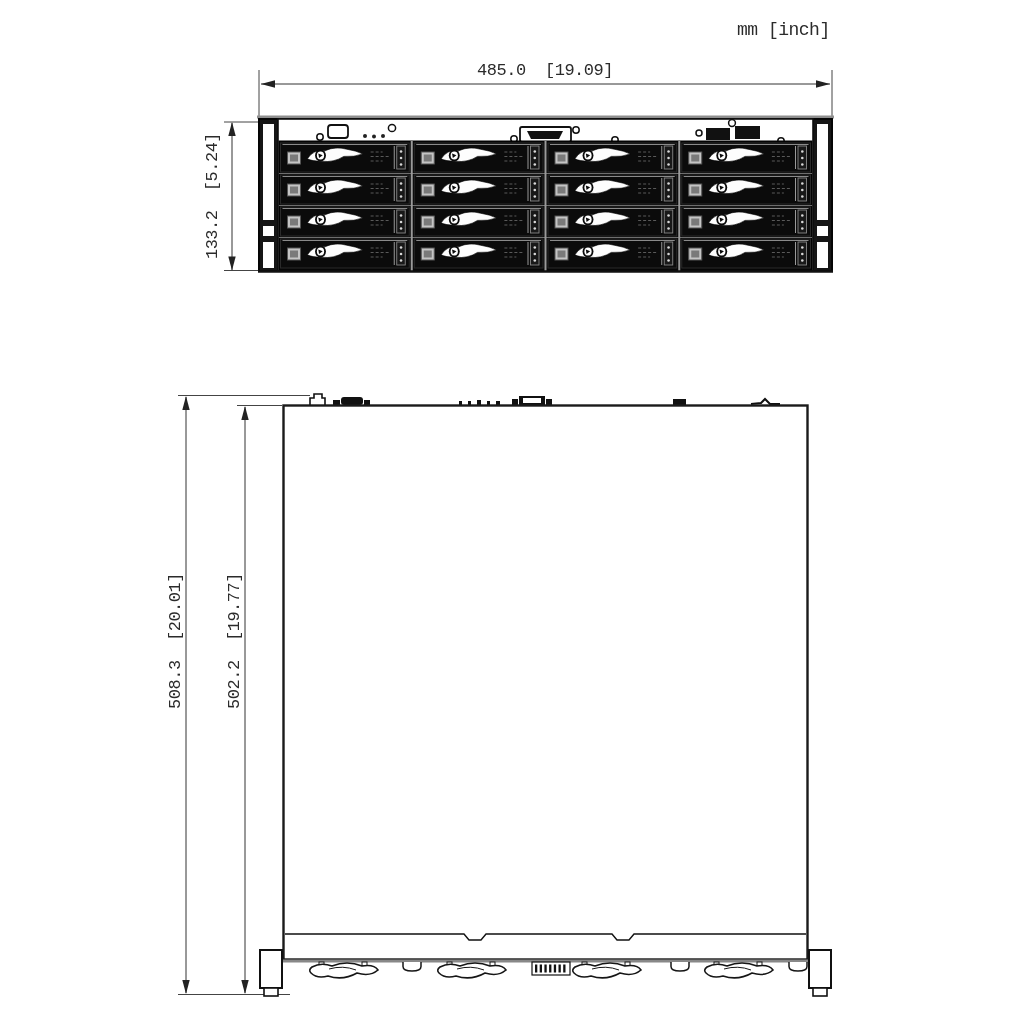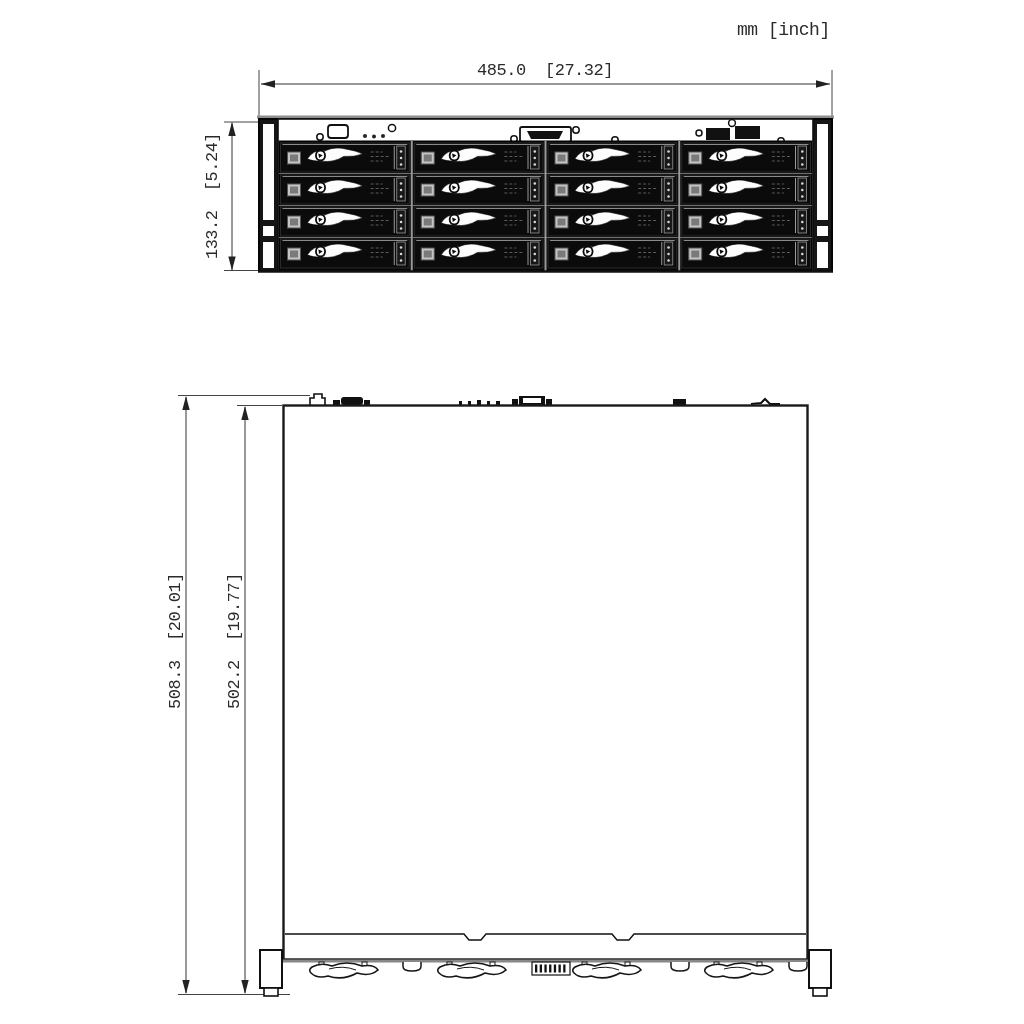--- a/index.html
+++ b/index.html
@@ -497,20 +497,20 @@
           </g>
           <path d="M385,962 v4.5 q0,4.5 9,4.5 q9,0 9,-4.5 v-4.5" fill="#fff" stroke="#161616" stroke-width="1.5"></path>
           <path d="M653,962 v4.5 q0,4.5 9,4.5 q9,0 9,-4.5 v-4.5" fill="#fff" stroke="#161616" stroke-width="1.5"></path>
           <path d="M771,962 v4.5 q0,4.5 9,4.5 q9,0 9,-4.5 v-4.5" fill="#fff" stroke="#161616" stroke-width="1.5"></path>
         </g>
     </g>
   </svg>
 
   <div class="dim-label units" style="left:719px;top:21px;">mm [inch]</div>
 
-  <div class="dim-label hcenter" style="left:527px;top:62px;">485.0  [27.32]</div>
+  <div class="dim-label hcenter" style="left:527px;top:62px;">485.0  [19.09]</div>
 
   <div class="dim-label rot" style="left:194px;top:196px;">133.2  [5.24]</div>
 
   <div class="dim-label rot" style="left:157px;top:641px;">508.3  [20.01]</div>
 
   <div class="dim-label rot" style="left:216px;top:641px;">502.2  [19.77]</div>
 </div>
 
 </body></html>

